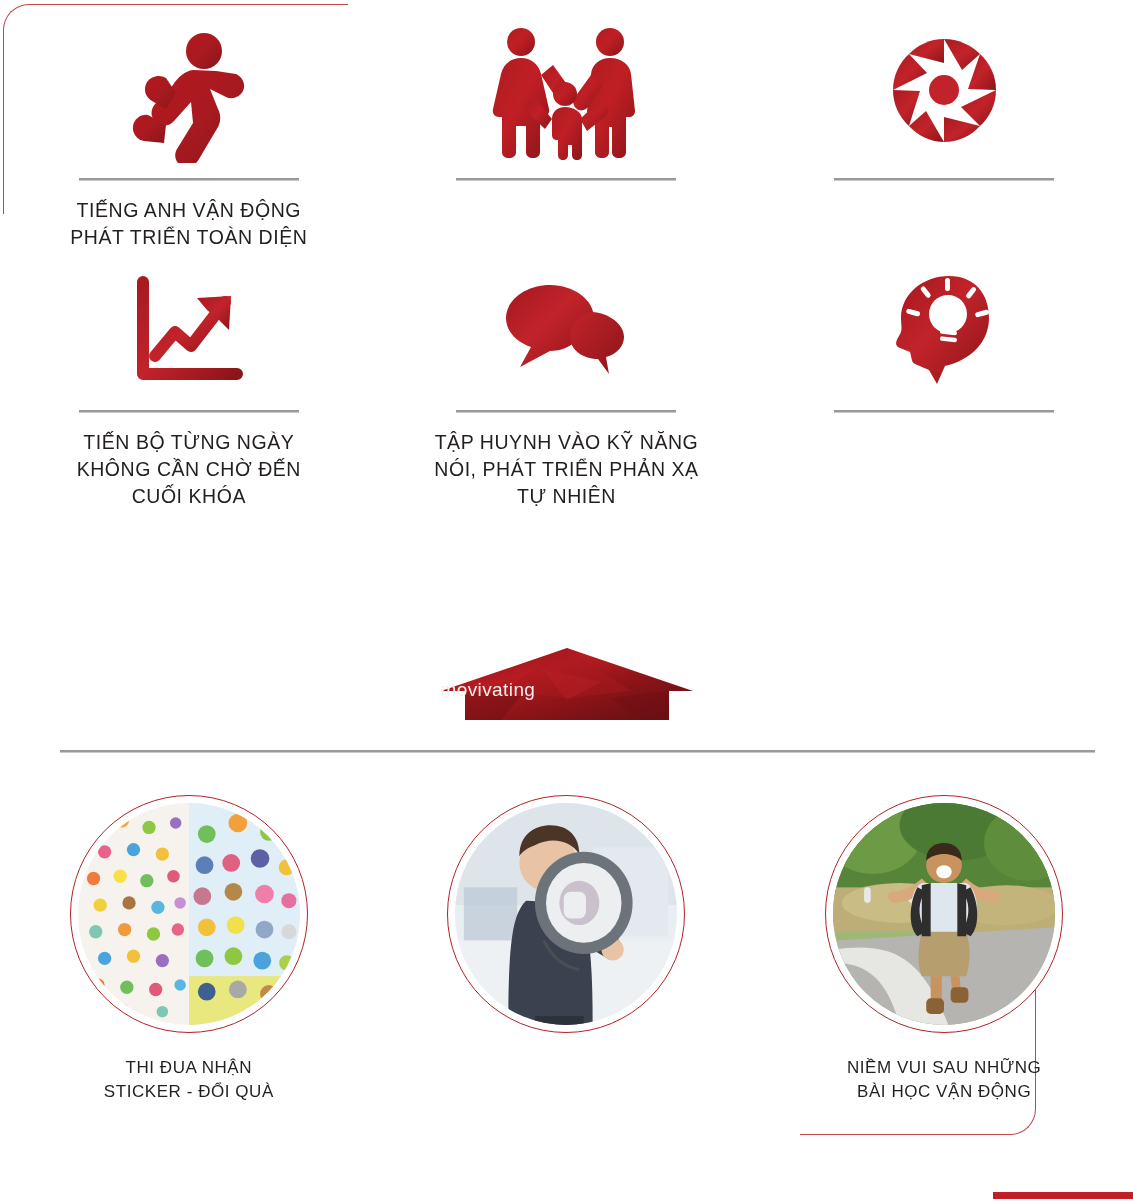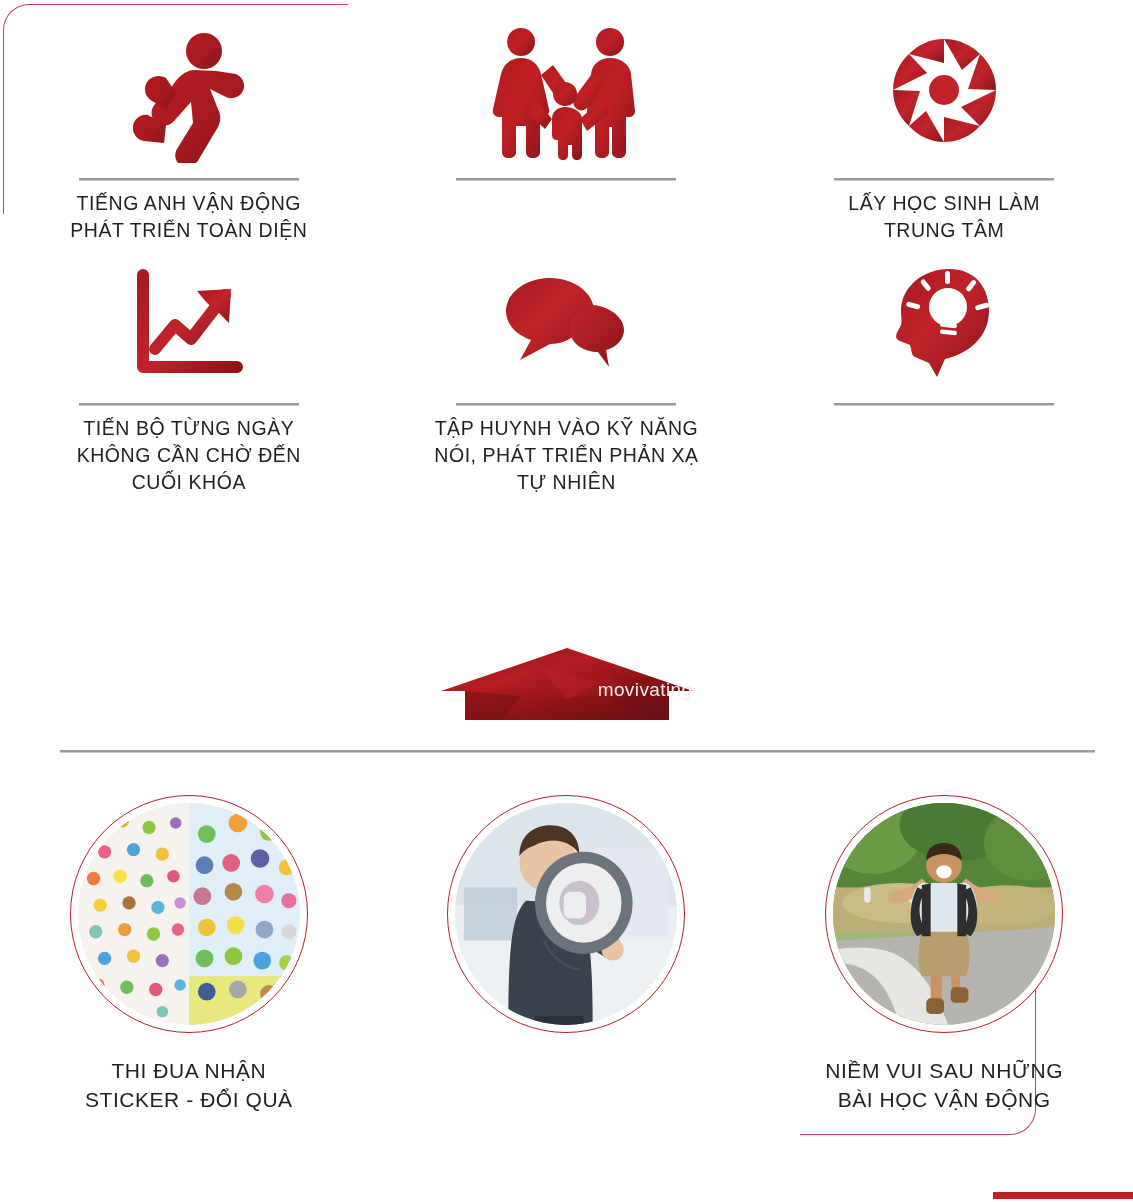--- a/index.html
+++ b/index.html
@@ -53,41 +53,41 @@
     height: 150px;
     display: flex; align-items: center; justify-content: center;
   }
   .card-icon svg { display: block; }
   .card-rule {
     width: 220px; height: 3px;
     background: linear-gradient(to bottom,#9a9a9a 0%, #9a9a9a 55%, #c9c9c9 55%, #c9c9c9 100%);
     margin-top: 6px;
   }
   .card-title {
-    margin-top: 9px;
+    margin-top: 16px;
     font-size: 19.5px;
     letter-spacing: 0.55px;
     line-height: 1.40;
     text-align: center;
     color: #231f20;
     font-weight: 400;
     white-space: pre-line;
   }
   .row2 .card-icon { height: 148px; }
 
   
   .banner-wrap {
     position: absolute; left: 0; top: 648px; width: 1133px;
     display: flex; justify-content: center;
   }
   .banner { position: relative; width: 252px; height: 72px; }
   .banner svg { display:block; }
   .banner-label {
     position: absolute; left: 0; right: 0; top: 31px;
-    text-align: right;
+    text-align: left;
     color: #f4eeee;
     font-size: 19px;
     letter-spacing: 0.4px;
     font-weight: 400;
   }
 
   
   .long-rule {
     position: absolute; left: 60px; top: 750px;
     width: 1035px; height: 3px;
@@ -106,21 +106,21 @@
     padding: 7px;
     background:#fff;
   }
   .photo-inner {
     width: 100%; height: 100%; border-radius: 50%;
     overflow: hidden; position: relative;
   }
   .photo-inner svg { position:absolute; inset:0; width:100%; height:100%; }
   .photo-title {
     margin-top: 23px;
-    font-size: 21px;
+    font-size: 17px;
     letter-spacing: 0.55px;
     line-height: 1.40;
     text-align: center;
     color: #231f20;
     white-space: pre-line;
   }
 </style>
 </head>
 <body>
 
@@ -204,22 +204,20 @@
               <path d="M62 107 C76 107 89 101 98 91 L62 82 Z"></path>
               <path d="M98 91 C108 82 114 69 114 55 L79 72 Z"></path>
               <path d="M114 55 C114 41 108 28 98 19 L86 54 Z"></path>
               <path d="M98 19 C89 10 76 4 62 4 L80 35 Z"></path>
             </g>
             <circle cx="62" cy="55" r="15" fill="#C2232A"></circle>
           </g>
         </svg>
       </div>
       <div class="card-rule"></div>
-      <div class="card-title">LẤY HỌC SINH LÀM
-TRUNG TÂM</div>
     </div>
 
     <div class="card row2">
       <div class="card-icon">
         <svg width="112" height="108" viewBox="0 0 112 108">
           <defs>
             <linearGradient id="gChart" x1="0" y1="0" x2="1" y2="1">
               <stop offset="0" stop-color="#A81A20"></stop>
                 <stop offset="0.5" stop-color="#C2232A"></stop>
                 <stop offset="1" stop-color="#8C1519"></stop>

